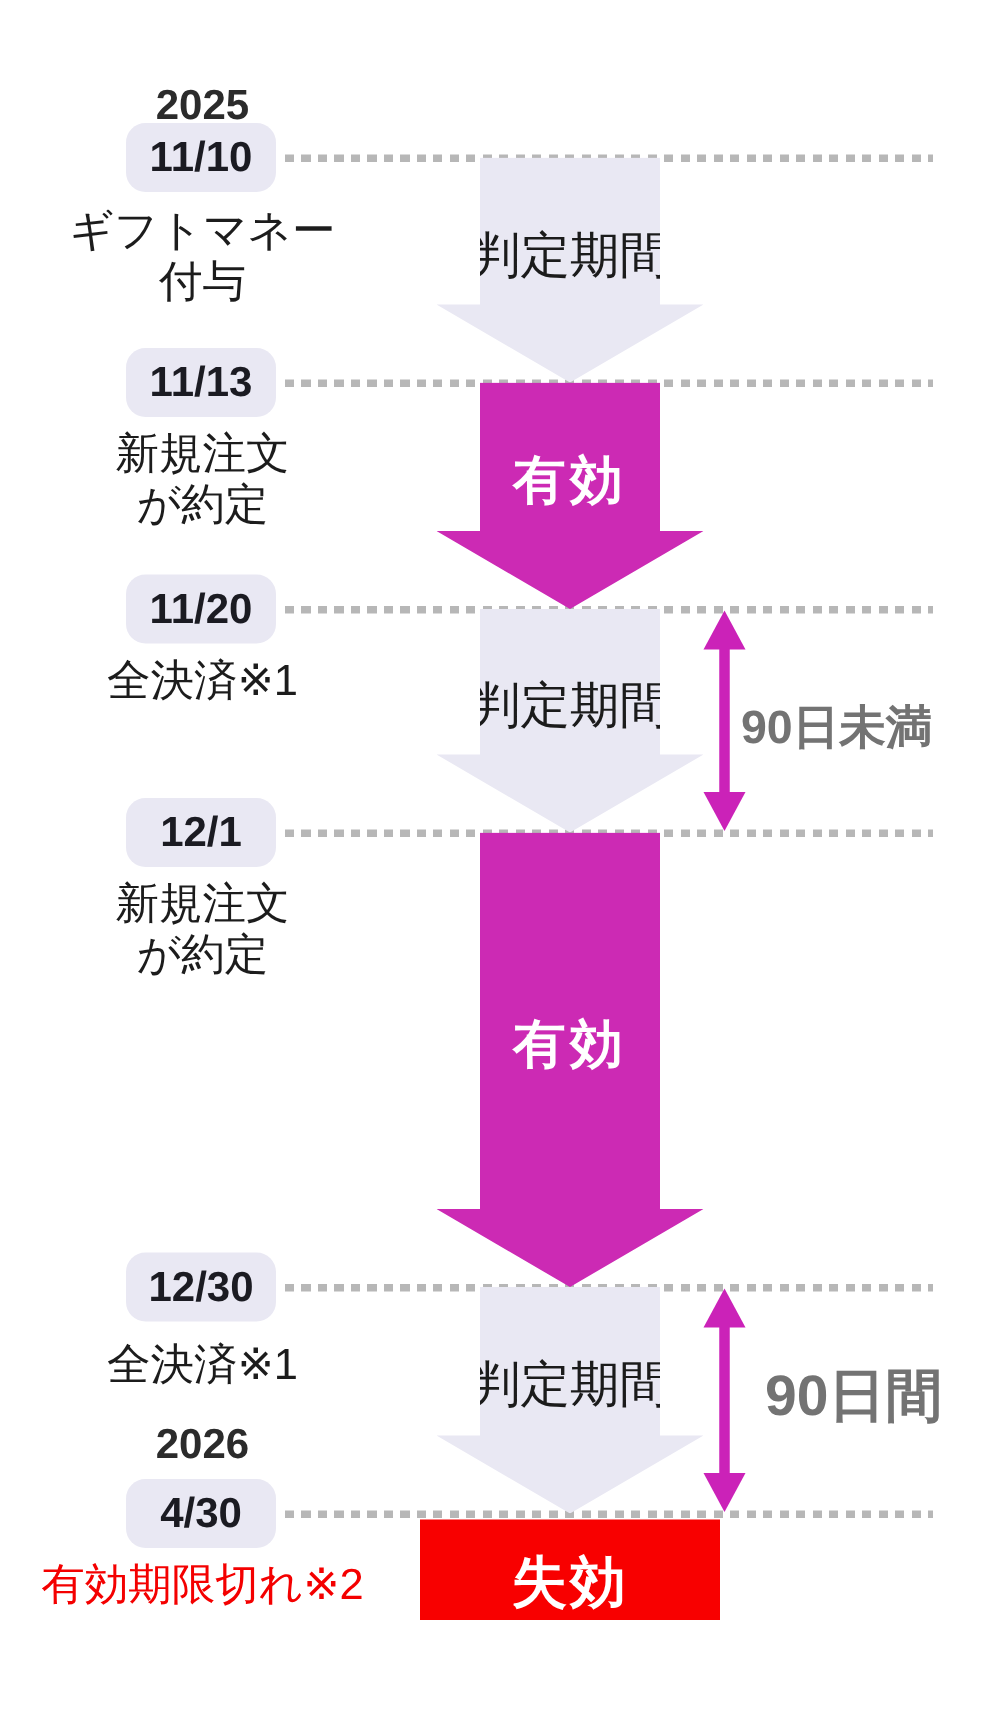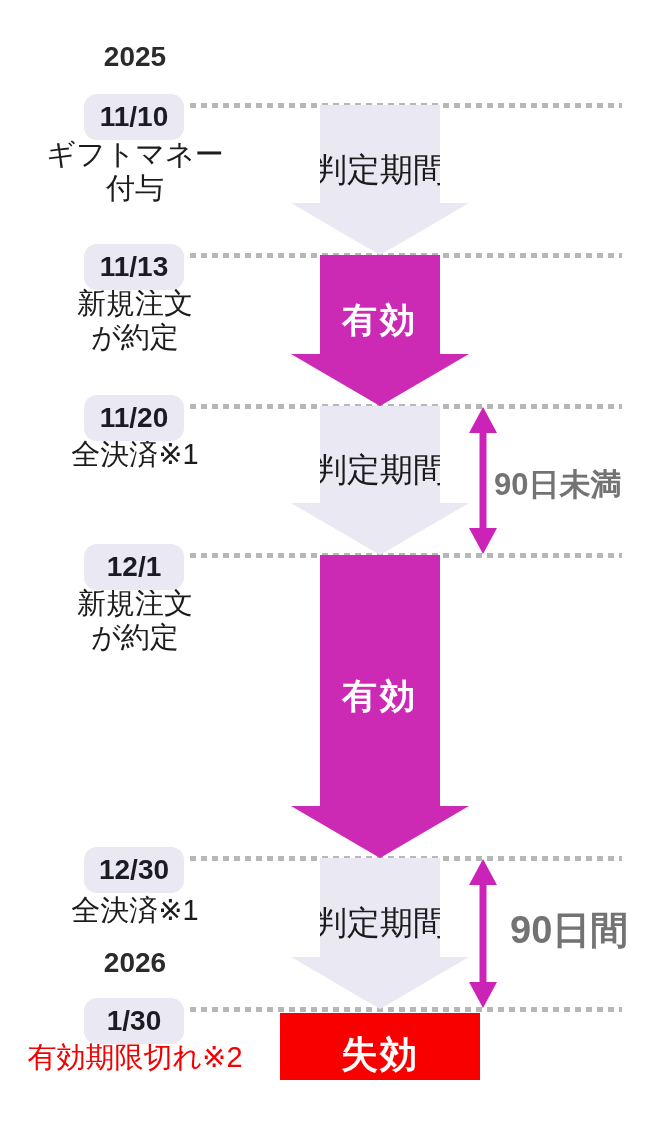--- a/index.html
+++ b/index.html
@@ -29,21 +29,20 @@
     height: 46px;
     background: #e9e8f3;
     border-radius: 13px;
     display: flex;
     align-items: center;
     justify-content: center;
     font-weight: bold;
     font-size: 28px;
     color: #1b1b22;
     z-index: 10;
-    margin-top: 12px;
   }
   .yearlabel {
     position: absolute;
     left: 5px;
     width: 260px;
     text-align: center;
     font-weight: bold;
     font-size: 28px;
     line-height: 34px;
     color: #2b2b2b;
@@ -109,29 +108,29 @@
 
 <div class="canvas">
 
   <div class="dotline" style="top:103px"></div>
   <div class="dotline" style="top:253px"></div>
   <div class="dotline" style="top:404px"></div>
   <div class="dotline" style="top:553px"></div>
   <div class="dotline" style="top:856px"></div>
   <div class="dotline" style="top:1007px"></div>
 
-  <div class="yearlabel" style="top:40px">2025</div>
+  <div class="yearlabel" style="top:53px">2025</div>
   <div class="yearlabel" style="top:946px">2026</div>
 
   <div class="badge" style="top:82px">11/10</div>
   <div class="badge" style="top:232px">11/13</div>
   <div class="badge" style="top:383px">11/20</div>
   <div class="badge" style="top:532px">12/1</div>
   <div class="badge" style="top:835px">12/30</div>
-  <div class="badge" style="top:986px">1/30</div>
+  <div class="badge" style="top:986px">4/30</div>
 
   <div class="evlabel" style="top:137px">
     <span>ギフトマネー</span>
     <span>付与</span>
   </div>
   <div class="evlabel" style="top:286px">
     <span>新規注文</span>
     <span>が約定</span>
   </div>
   <div class="evlabel" style="top:437px">

